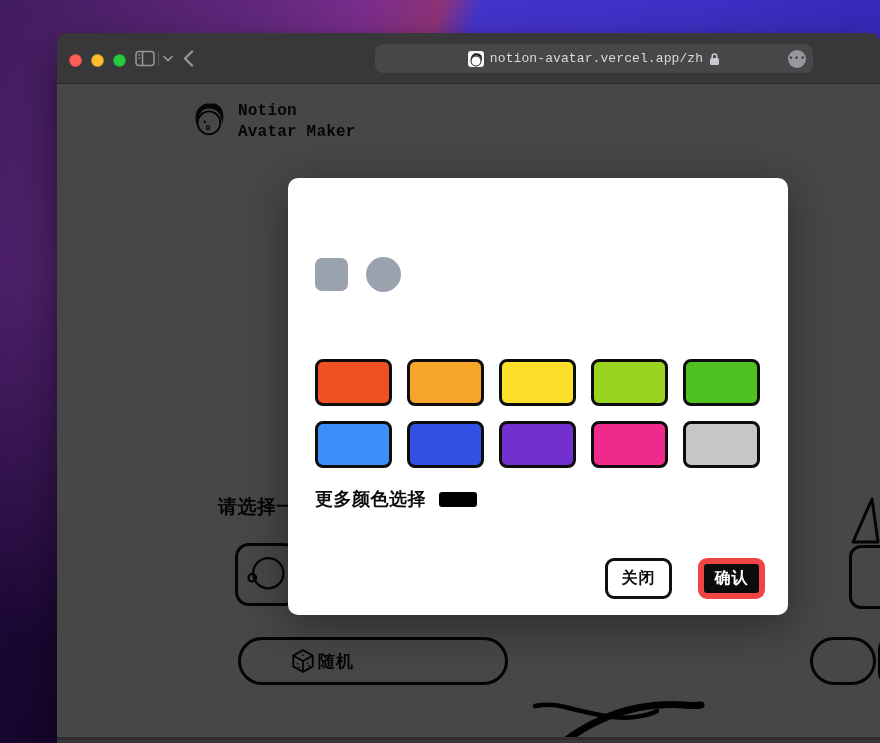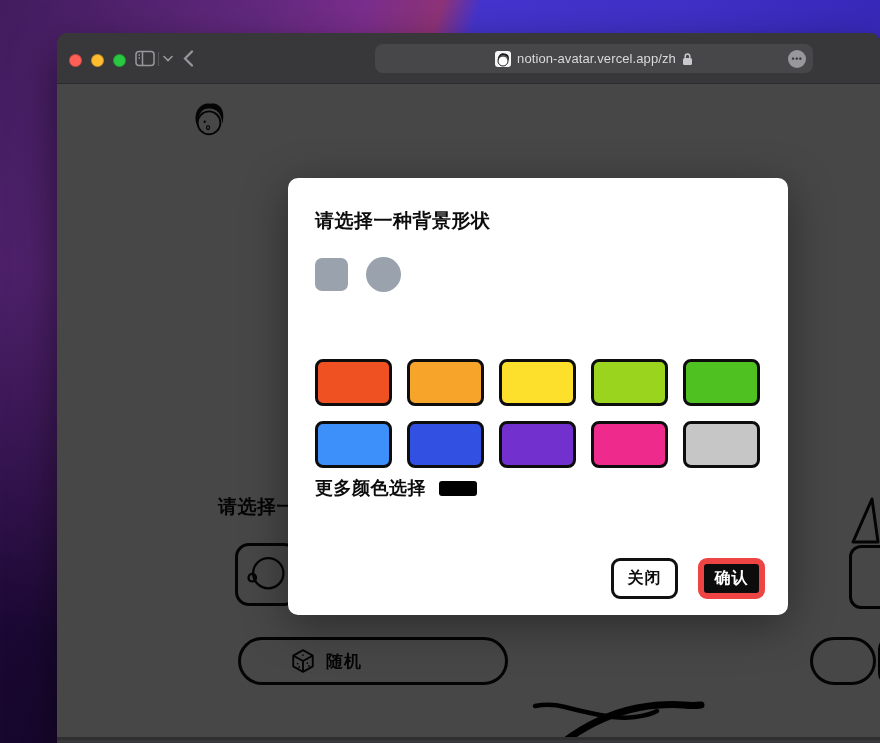--- a/index.html
+++ b/index.html
@@ -5,20 +5,21 @@
   * { margin:0; padding:0; box-sizing:border-box; }
   html,body { width:880px; height:743px; overflow:hidden; }
   body { font-family:"Liberation Sans","DejaVu Sans",sans-serif; }
 
   
   .stage{
     position:relative; width:880px; height:743px; overflow:hidden;
     background:
       radial-gradient(circle at -6% 118%, #120423 0%, #1b0834 20%, rgba(27,8,52,0) 48%),
       linear-gradient(108deg, #411c5e 0%, #63297f 24%, #7b2e8d 33%, #8f3377 39.5%, #4534cd 43%, #4030c6 62%, #2e20ab 100%);
+    font-family: Liberation Mono, monospace;
   }
 
   
   .window{
     position:absolute; left:57px; top:33px; width:823px; height:710px;
     border-radius:10px 10px 0 0; overflow:hidden; z-index:1;
     box-shadow:0 18px 45px rgba(0,0,0,.55);
     background:#38383a;
   }
   .titlebar{
@@ -60,21 +61,21 @@
 
   .style-heading{ position:absolute; left:161px; top:410px; font-size:19px; font-weight:bold; color:#111; letter-spacing:.5px; }
 
   .opt-box{ position:absolute; width:63px; height:63px; background:#fff; border:3px solid #101010; border-radius:14px;
             display:flex; align-items:center; justify-content:center; }
   .opt-box.b1{ left:178px; top:459px; }
   .opt-box.b2{ left:258px; top:459px; }
 
   .random-pill{ position:absolute; left:181px; top:553px; width:270px; height:48px; background:#fff;
                 border:3px solid #101010; border-radius:26px;
-                display:flex; align-items:center; padding-left:49px; gap:10px; }
+                display:flex; align-items:center; padding-left:49px; gap:2px; }
   .random-label{ font-size:17px; font-weight:bold; color:#111; letter-spacing:1px; }
 
   .avatar-head-arc{ position:absolute; left:503px; top:161px; width:156px; height:102px;
                     background:#060606; border-radius:50%; }
   .avatar-strokes{ position:absolute; left:455px; top:608px; }
 
   .deco-tri{ position:absolute; left:792px; top:412px; }
   .deco-box-r1{ position:absolute; left:792px; top:461px; width:70px; height:64px; background:#fff;
                 border:3px solid #101010; border-radius:12px; }
   .deco-box-r2a{ position:absolute; left:753px; top:553px; width:66px; height:48px; background:#fff;
@@ -96,25 +97,25 @@
 
   .shape-square{ position:absolute; left:27px; top:80px; width:33px; height:33px; border-radius:7px; }
   .shape-circle{ position:absolute; left:78px; top:79px; width:35px; height:35px; border-radius:50%; }
 
   .swatch-grid{
     position:absolute; left:27px; top:181px;
     display:grid; grid-template-columns:repeat(5,77px); grid-auto-rows:47px; column-gap:15px; row-gap:15px;
   }
   .swatch{ border:3px solid #0d0d0d; border-radius:8px; }
 
-  .more-row{ position:absolute; left:27px; top:298px; display:flex; align-items:center; gap:13px;text-align:center; }
+  .more-row{ position:absolute; left:27px; top:309px; display:flex; align-items:center; gap:13px;text-align:center; }
   .more-label{ font-size:18px; font-weight:bold; color:#0c0c0c; letter-spacing:.5px; }
   .more-chip{ width:38px; height:15px; border-radius:3px; }
 
-  .btn-row{ position:absolute; right:23px; bottom:16px; display:flex; gap:20px; }
+  .btn-row{ position:absolute; right:23px; bottom:16px; display:flex; gap:26px; }
   .btn{ width:67px; height:41px; border-radius:9px; font-size:16px; font-weight:bold;
         display:flex; align-items:center; justify-content:center; letter-spacing:1px; }
   .btn.close{ background:#fff; border:3px solid #101010; color:#0c0c0c; }
   .btn.confirm{ background:#0c0c0c; color:#fff; border:6px solid #ef4444; }
 </style>
 </head>
 <body>
 
 <div class="stage">
 
@@ -166,20 +167,24 @@
     <div class="content">
 
       <div class="logo">
         <span>
           <svg width="38" height="38" viewBox="0 0 40 40">
             <circle cx="20" cy="24" r="12" fill="#fff" stroke="#141414" stroke-width="2"></circle>
             <path d="M7 26 C2 9 15 2 21 4 C31 2 38 11 34 25 C33 14 28 9 20 9 C12 9 9 15 7 26 Z" fill="#141414"></path>
             <circle cx="15.5" cy="23" r="1.3" fill="#141414"></circle>
             <ellipse cx="19" cy="29" rx="1.6" ry="2.1" fill="none" stroke="#141414" stroke-width="1.3"></ellipse>
           </svg>
+        </span>
+        <span class="logo-text">
+          <div>Notion</div>
+          <div>Avatar Maker</div>
         </span>
       </div>
 
       <div class="style-heading">请选择一种风格</div>
 
       <div class="opt-box b1">
         <svg width="58" height="58" viewBox="0 0 64 64" fill="none" stroke="#111" stroke-width="2.6">
           <circle cx="34" cy="30" r="17"></circle>
           <circle cx="16" cy="35" r="4.2"></circle>
         </svg>
@@ -221,21 +226,20 @@
       <div class="deco-box-r1"></div>
       <div class="deco-box-r2a"></div>
       <div class="deco-box-r2b"></div>
 
       <div class="dim-overlay"></div>
       <div class="win-bottom-strip"></div>
     </div>
   </div>
 
   <div class="modal">
-    <div class="m-title t1">请选择一种背景形状</div>
 
     <div class="shape-square" style="background: rgb(154, 162, 174);"></div>
     <div class="shape-circle" style="background: rgb(154, 162, 174);"></div>
 
 
     <div class="swatch-grid">
         <div class="swatch" style="background: rgb(240, 81, 35);"></div>
         <div class="swatch" style="background: rgb(247, 165, 42);"></div>
         <div class="swatch" style="background: rgb(252, 224, 43);"></div>
         <div class="swatch" style="background: rgb(155, 212, 30);"></div>

